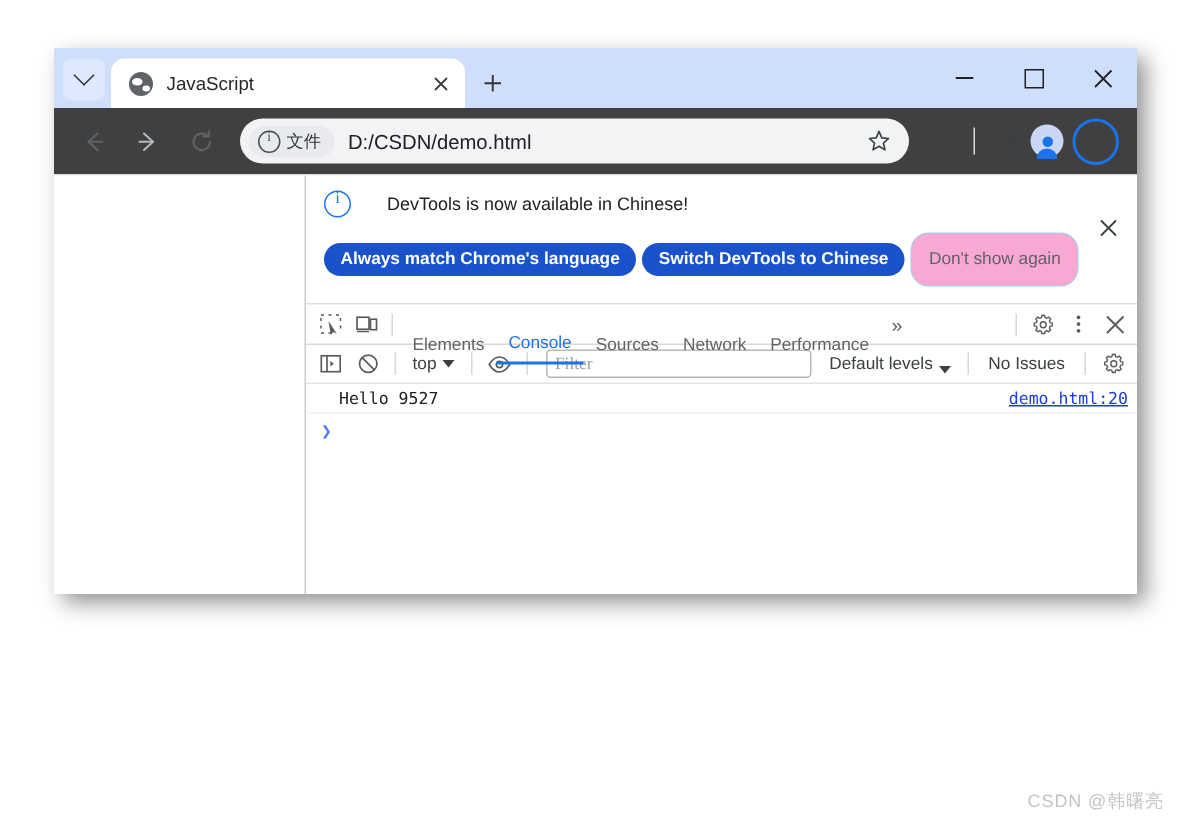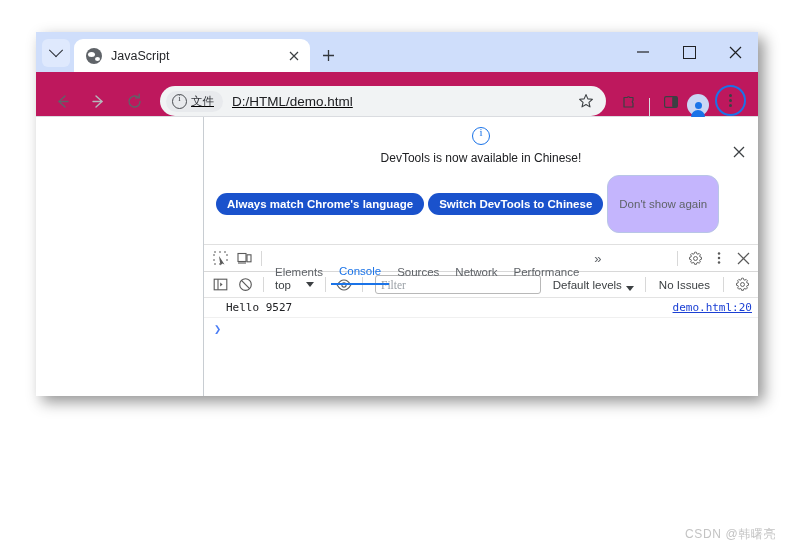--- a/index.html
+++ b/index.html
@@ -127,26 +127,25 @@
     width: 46px; height: 40px;
     display: flex; align-items: center; justify-content: center;
     cursor: pointer;
     color: #202124;
   }
   .wc-box { width: 11px; height: 11px; border: 1.3px solid #202124; }
 
   
   .toolbar {
     height: 44px;
-    background: #be185d;
-    display: flex;
-    align-items: flex-end;
+    background: #404040;
+    display: flex;
+    align-items: center;
     padding: 0 8px;
     box-sizing: border-box;
-    text-decoration: underline;
   }
   .nav-btn {
     width: 30px; height: 30px;
     margin: 0 3px;
     display: flex; align-items: center; justify-content: center;
     border-radius: 50%;
     cursor: pointer;
     color: #5f6368;
   }
   .nav-btn.disabled { color: #b5b9bd; }
@@ -271,23 +270,22 @@
 
   
   .dt-banner {
     position: relative;
     padding: 10px 12px 11px 12px;
     border-bottom: 1px solid #e0e0e0;
   }
   .banner-row1 {
     display: flex;
     align-items: center;
-    gap: 6px;
+    gap: 24px;
     margin-bottom: 10px;
-    flex-direction: column;
   }
   .banner-info {
     width: 16px; height: 16px;
     border: 1.4px solid #1a73e8;
     border-radius: 50%;
     position: relative;
     flex: none;
   }
   .banner-info::after {
     content: "i";
@@ -306,26 +304,26 @@
     font-size: 11.5px;
     font-weight: bold;
     border: none;
     border-radius: 12px;
     padding: 5px 11px;
     cursor: pointer;
     white-space: nowrap;
     font-family: "Liberation Sans", sans-serif;
   }
   .btn-outline {
-    background: #c4b5fd;
+    background: #f9a8d4;
     color: #5f6368;
     font-size: 11.5px;
     border: 1px solid #b8c6e6;
     border-radius: 12px;
-    padding: 22px 11px;
+    padding: 11px 11px;
     cursor: pointer;
     white-space: nowrap;
     font-family: "Liberation Sans", sans-serif;
   }
   .banner-close {
     position: absolute;
     right: 10px;
     top: 26px;
     width: 18px; height: 18px;
     display: flex; align-items: center; justify-content: center;
@@ -388,21 +386,21 @@
     display: flex;
     align-items: center;
     border-bottom: 1px solid #e3e3e3;
     padding: 0 4px;
     box-sizing: border-box;
     gap: 1px;
   }
   .ctx-select {
     display: flex;
     align-items: center;
-    gap: 15px;
+    gap: 4px;
     font-size: 11.5px;
     color: #3c4043;
     padding: 0 5px;
     cursor: pointer;
   }
   .caret-down {
     width: 0; height: 0;
     border-left: 4px solid transparent;
     border-right: 4px solid transparent;
     border-top: 5px solid #3c4043;
@@ -552,21 +550,21 @@
           <path d="M14 8.5 A5.5 5.5 0 1 1 12 4.3" stroke="#5f6368" stroke-width="1.4" fill="none" stroke-linecap="round"></path>
           <path d="M13.2 1.3 L13.2 4.9 L9.6 4.9" stroke="#5f6368" stroke-width="1.4" fill="none" stroke-linecap="round" stroke-linejoin="round"></path>
         </svg>
       </div>
 
       <div class="omnibox">
         <div class="file-chip">
           <span class="info-circle"></span>
           <span class="file-chip-label">文件</span>
         </div>
-        <span class="url-text">D:/HTML/demo.html</span>
+        <span class="url-text">D:/CSDN/demo.html</span>
         <span class="star">
           <svg width="16" height="16" viewBox="0 0 16 16">
               <path d="M8 1.6 L9.85 5.9 L14.4 6.3 L10.95 9.35 L11.98 13.9 L8 11.5 L4.02 13.9 L5.05 9.35 L1.6 6.3 L6.15 5.9 Z" stroke="#3c4043" stroke-width="1.1" fill="none" stroke-linejoin="round"></path>
             </svg>
         </span>
       </div>
 
       <span class="tb-icon">
         <svg width="17" height="17" viewBox="0 0 17 17">
           <path d="M4 3.5 H7.2 a1.5 1.5 0 0 1 2.6 0 H13 v3 a1.5 1.5 0 0 0 0 2.6 V13 H4 Z" stroke="#3c4043" stroke-width="1.2" fill="none" stroke-linejoin="round"></path>

